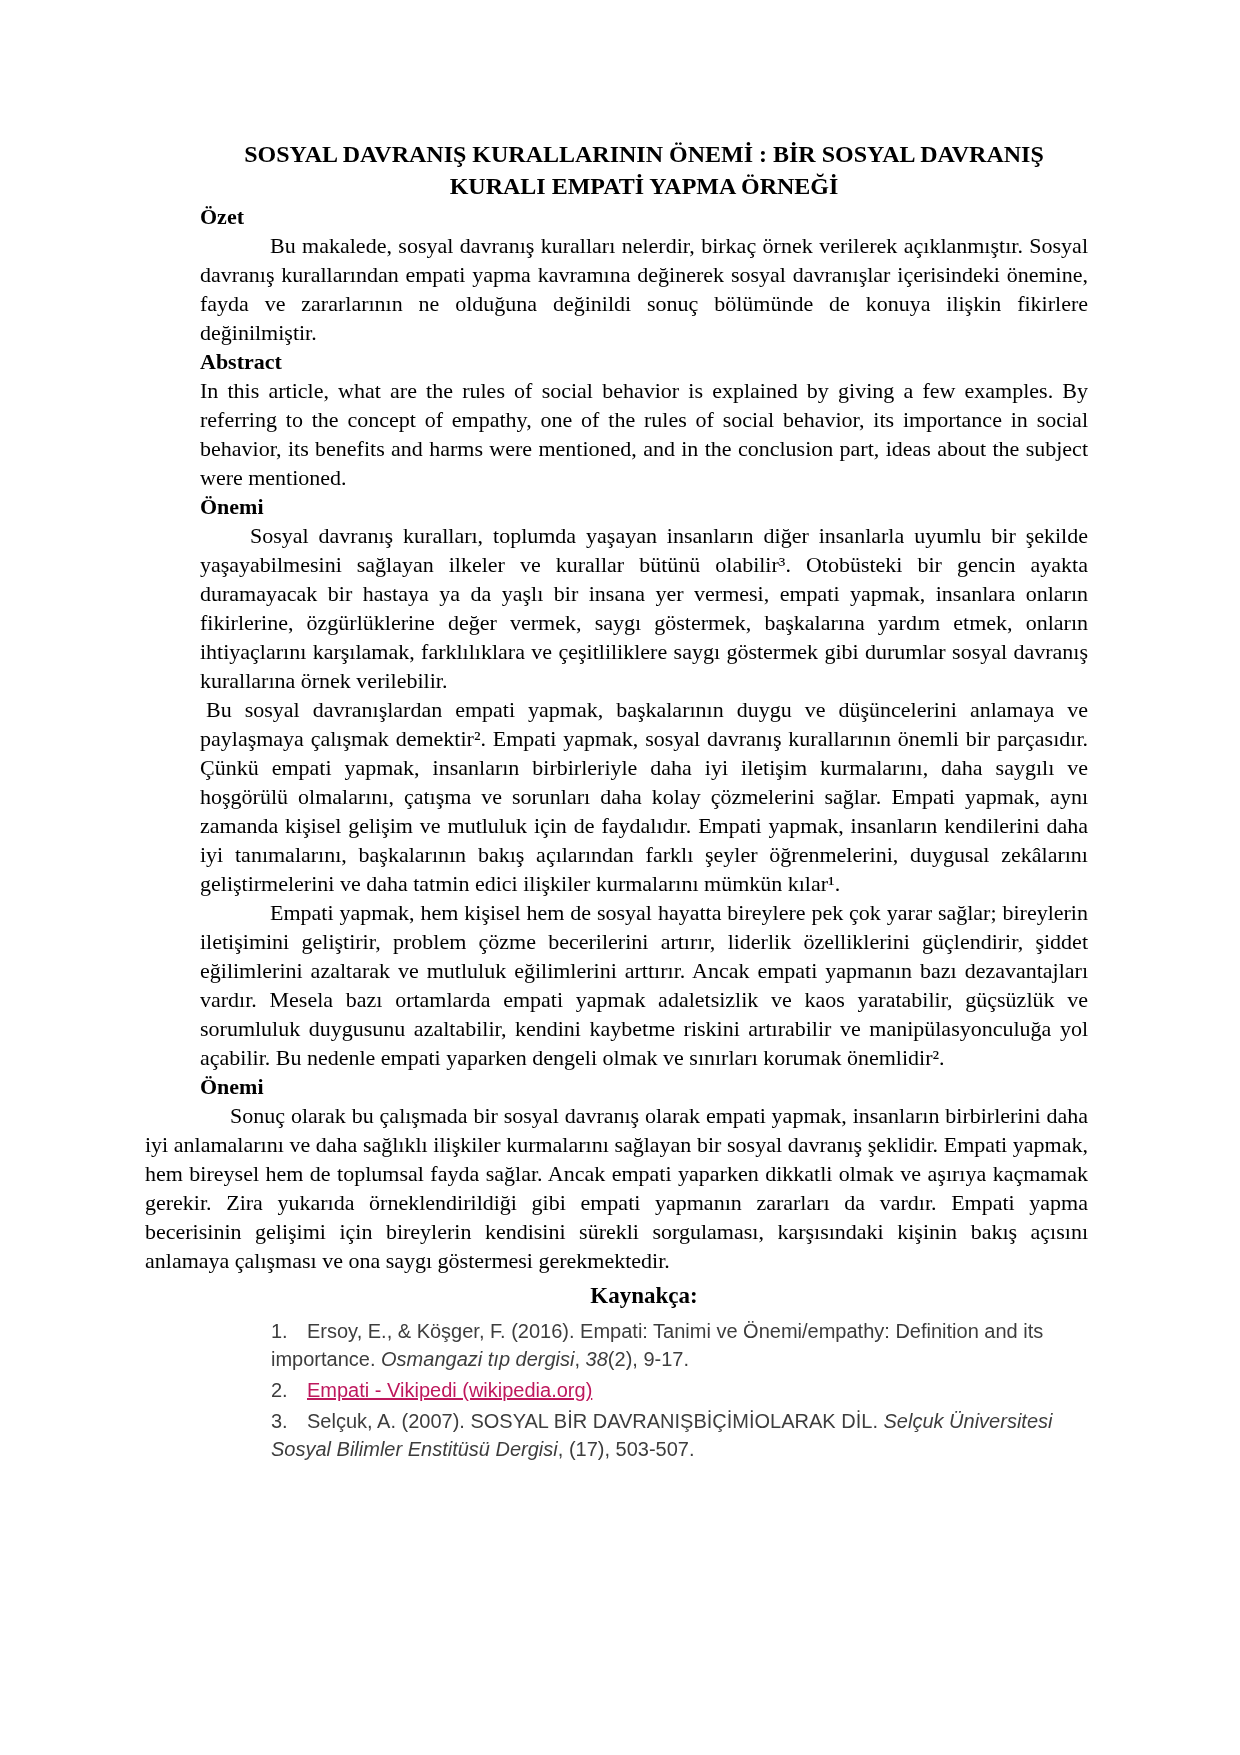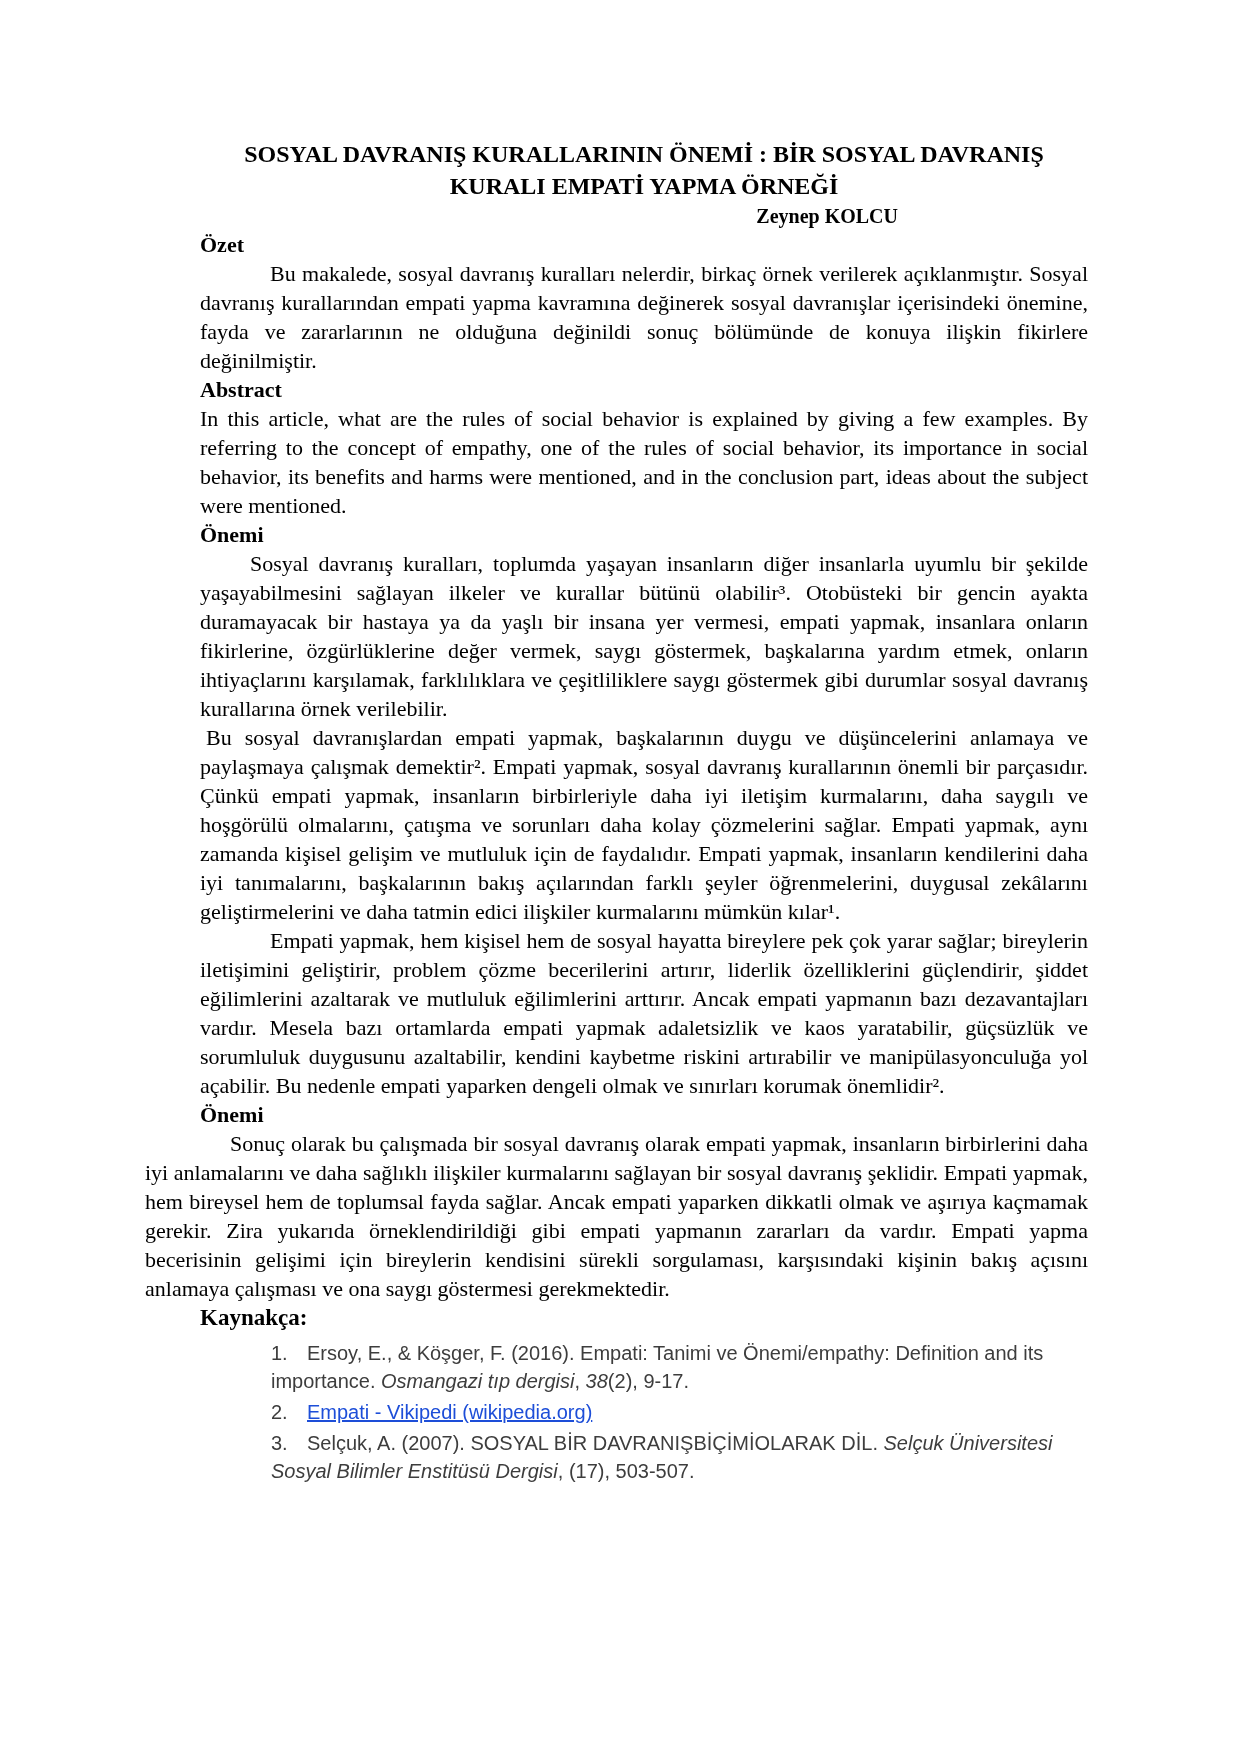--- a/index.html
+++ b/index.html
@@ -29,39 +29,38 @@
   p { margin: 0; font-size: 22px; line-height: 29px; }
   .j { text-align: justify; }
   .b { font-weight: bold; }
   .i { font-style: italic; }
   .ind-70 { text-indent: 70px; }
   .ind-50 { text-indent: 50px; }
   .ind-6  { text-indent: 6px; }
   .outdent { margin-left: -55px; text-indent: 85px; }
   .kaynakca {
     font-size: 23px; line-height: 30px; font-weight: bold;
-    margin-top: 0;
+    text-align: center; margin-top: 6px;
   }
   .refs {
     margin-left: 55px; margin-top: 6px;
     font-family: "Liberation Sans", sans-serif;
     color: #3d3d3d;
   }
   .ref { font-size: 20px; line-height: 28px; margin: 3px 16px; text-align: left; }
   .refnum { display: inline-block; width: 36px; }
-  .reflink { color: #1d4ed8; text-decoration: underline; cursor: pointer; }
+  .reflink { color: #be185d; text-decoration: underline; cursor: pointer; }
 </style>
 </head>
 <body>
 
 <div class="page">
 
   <h1 class="title">SOSYAL DAVRANIŞ KURALLARININ ÖNEMİ : BİR SOSYAL DAVRANIŞ KURALI EMPATİ YAPMA ÖRNEĞİ</h1>
 
-  <div class="author">Zeynep KOLCU</div>
 
   <div class="h">Özet</div>
   <p class="j ind-70">Bu makalede, sosyal davranış kuralları nelerdir, birkaç örnek verilerek açıklanmıştır. Sosyal davranış kurallarından empati yapma kavramına değinerek sosyal davranışlar içerisindeki önemine, fayda ve zararlarının ne olduğuna değinildi sonuç bölümünde de konuya ilişkin fikirlere değinilmiştir.</p>
 
 
   <div class="h">Abstract</div>
   <p class="j">In this article, what are the rules of social behavior is explained by giving a few examples. By referring to the concept of empathy, one of the rules of social behavior, its importance in social behavior, its benefits and harms were mentioned, and in the conclusion part, ideas about the subject were mentioned.</p>
 
 
   <div class="h">Önemi</div>

